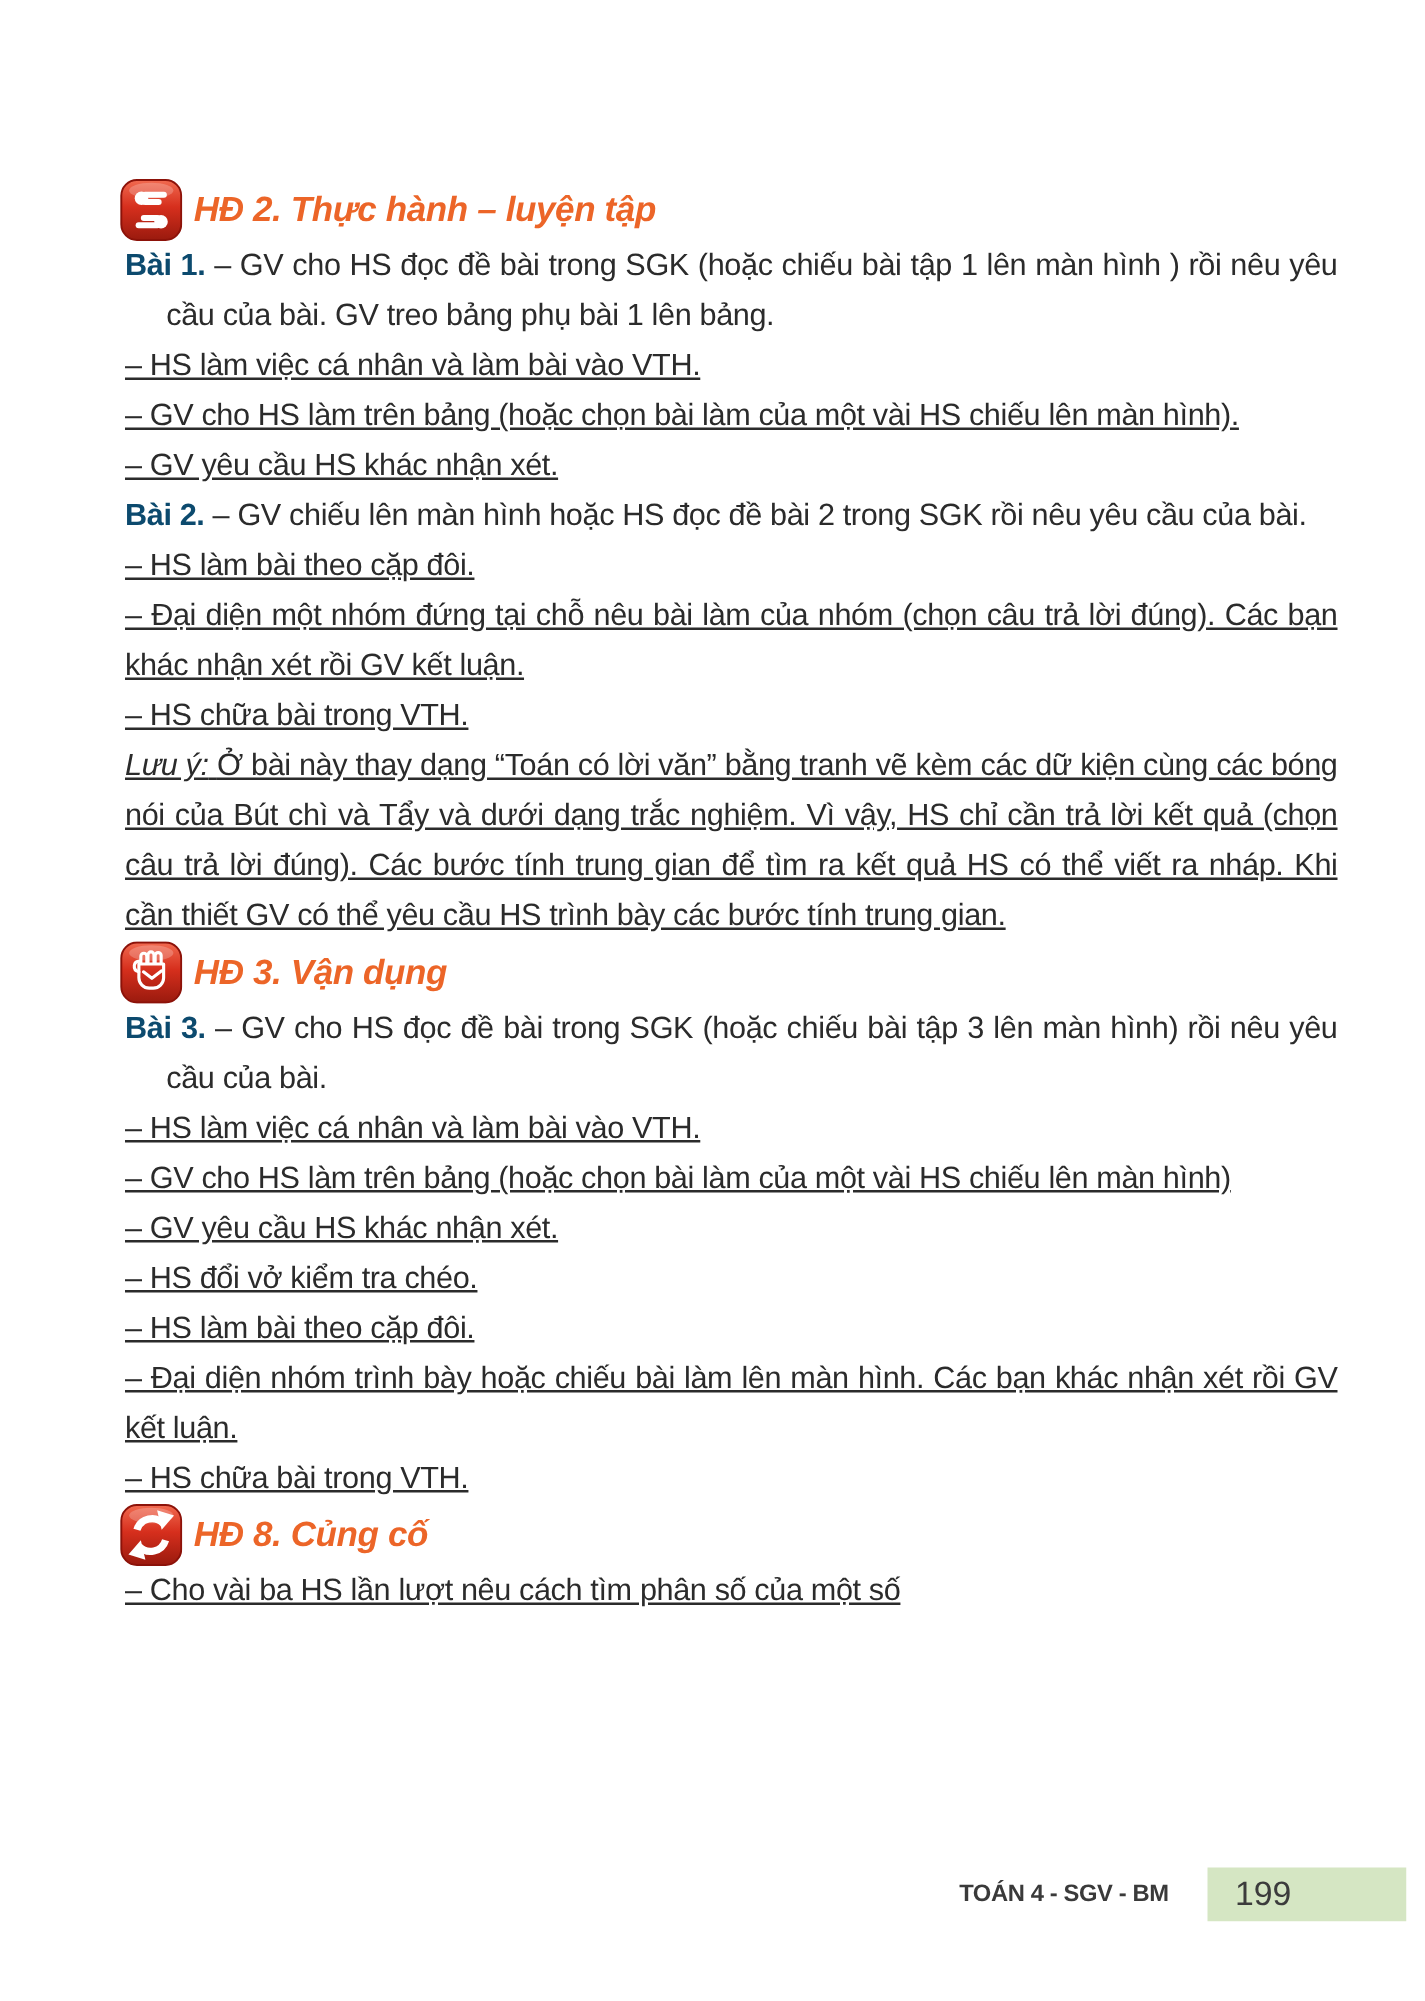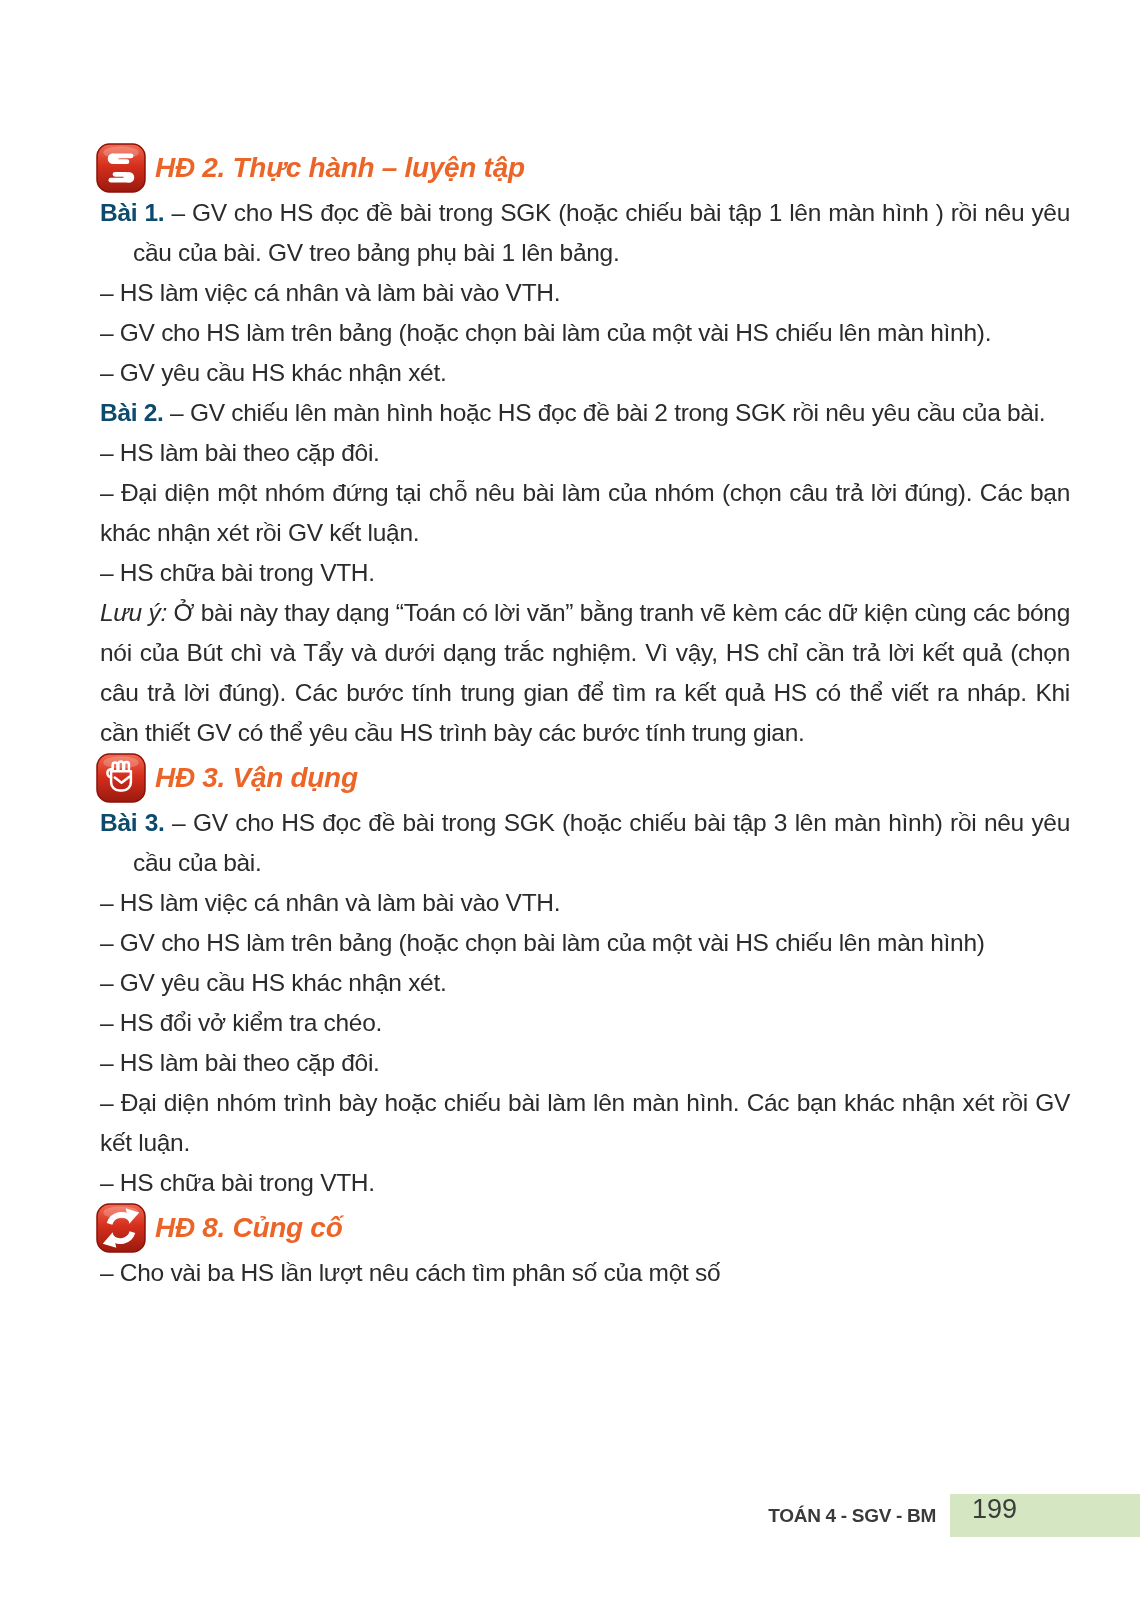--- a/index.html
+++ b/index.html
@@ -19,44 +19,44 @@
     margin:0;
     font-size:24.5px;
     line-height:40px;
     letter-spacing:-0.3px;
     color:#2b2b2b;
     text-align:justify;
     text-justify:inter-word;
   }
   .lesson{padding-left:33px;text-indent:-33px;}
   .lesson-label{color:#0c4a6e;font-weight:700;}
-  .bullet,.note{margin-left:33px;}
+  .bullet,.note{margin-left:33px;text-decoration:underline;}
   .note-label{font-style:italic;}
   .activity-header{
     display:flex;align-items:center;gap:9px;
     height:50px;margin-left:-4px;font-style:italic;
   }
   .activity-title{
     margin:0;
     font-size:28px;font-weight:700;
     color:#ec6528;letter-spacing:-0.3px;
   }
   .act-icon{width:50px;height:50px;display:inline-block;flex:0 0 50px;}
   .act-icon svg{width:50px;height:50px;display:block;}
   .footer{
-    position:absolute;top:1494px;right:0;
+    position:absolute;top:1494px;right:15px;
     display:flex;align-items:center;
   }
   .footer-book{
     font-size:19px;font-weight:700;color:#3a3a3a;
     letter-spacing:-0.3px;margin-right:14px;
   }
   .page-number-box{
-    width:190px;height:43px;background:#d5e6c3;
-    display:flex;align-items:flex-start;
+    width:159px;height:43px;background:#d5e6c3;
+    display:flex;align-items:center;margin-left:17px;
   }
   .page-number{
     font-size:27px;color:#3c3c3c;margin-left:22px;
     letter-spacing:0;
   }
 </style>
 </head>
 <body>
 
 <div class="page">

